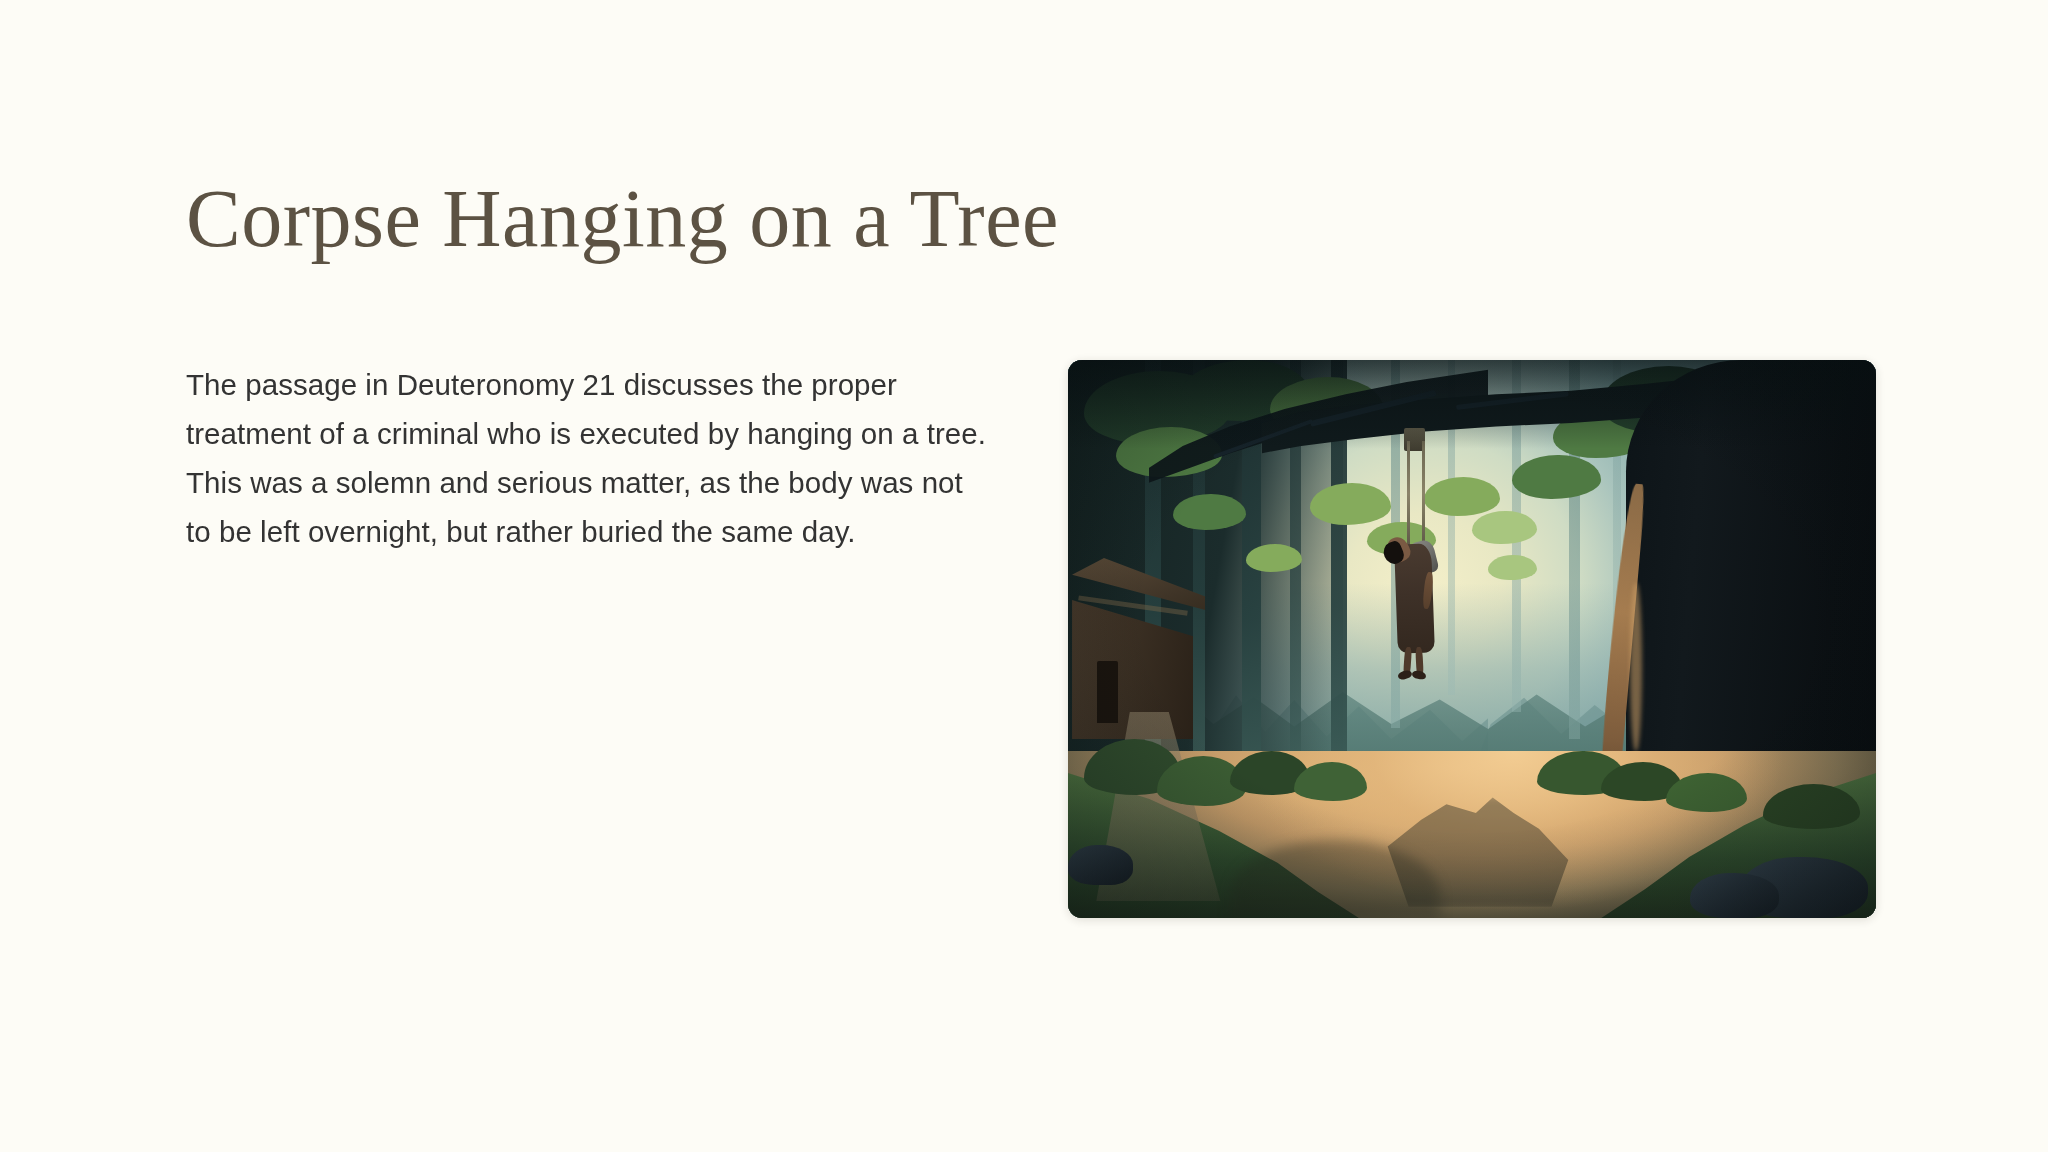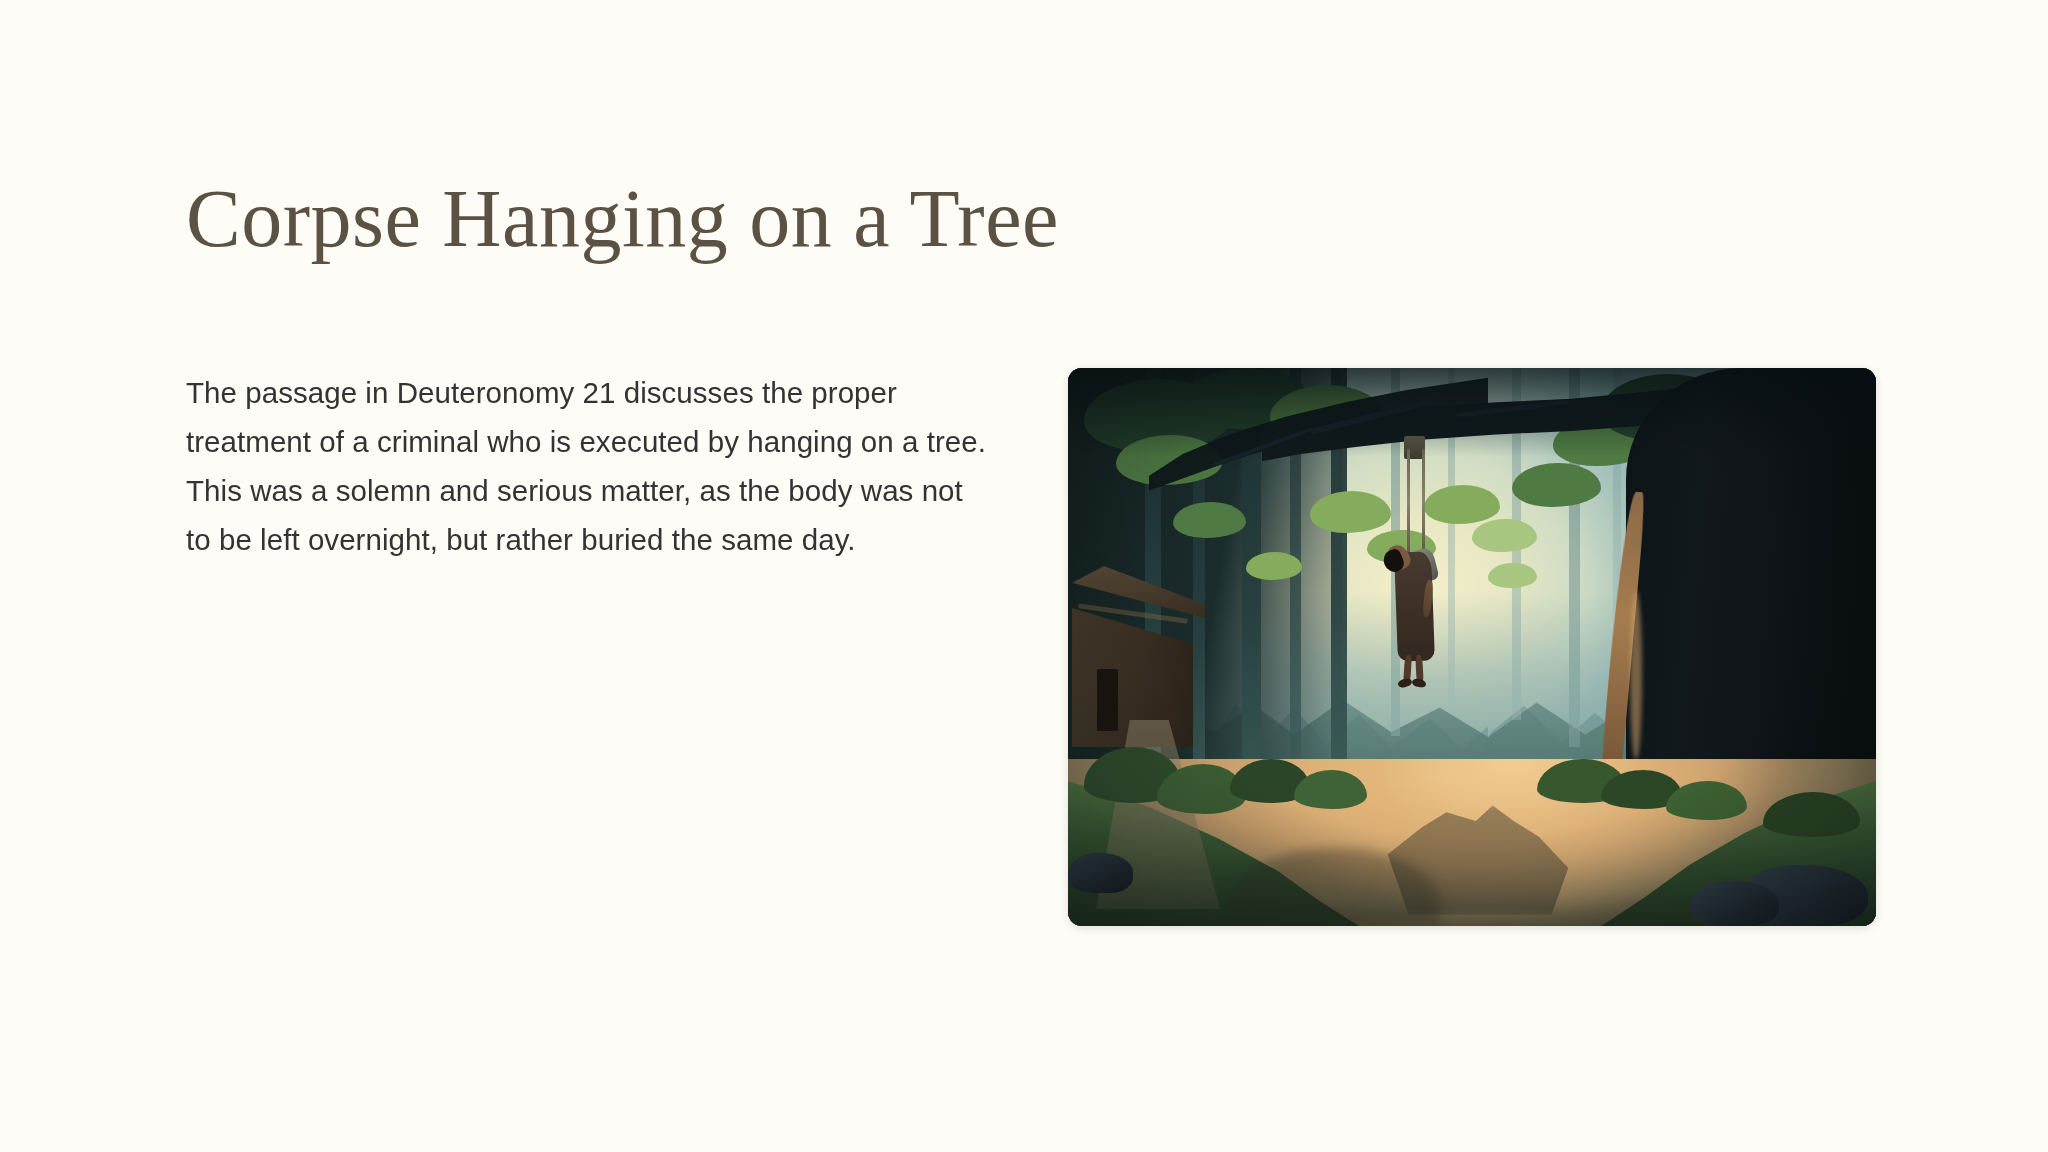--- a/index.html
+++ b/index.html
@@ -34,21 +34,21 @@
     line-height: 1.0;
     letter-spacing: 0.5px;
     color: #5c5243;
     white-space: nowrap;
   }
 
   
   .content-row {
     position: absolute;
     left: 186px;
-    top: 368px;
+    top: 360px;
     width: 1690px;
     display: flex;
     flex-direction: row;
     align-items: flex-start;
     gap: 76px;
   }
 
   .text-column {
     width: 806px;
     flex: 0 0 806px;

